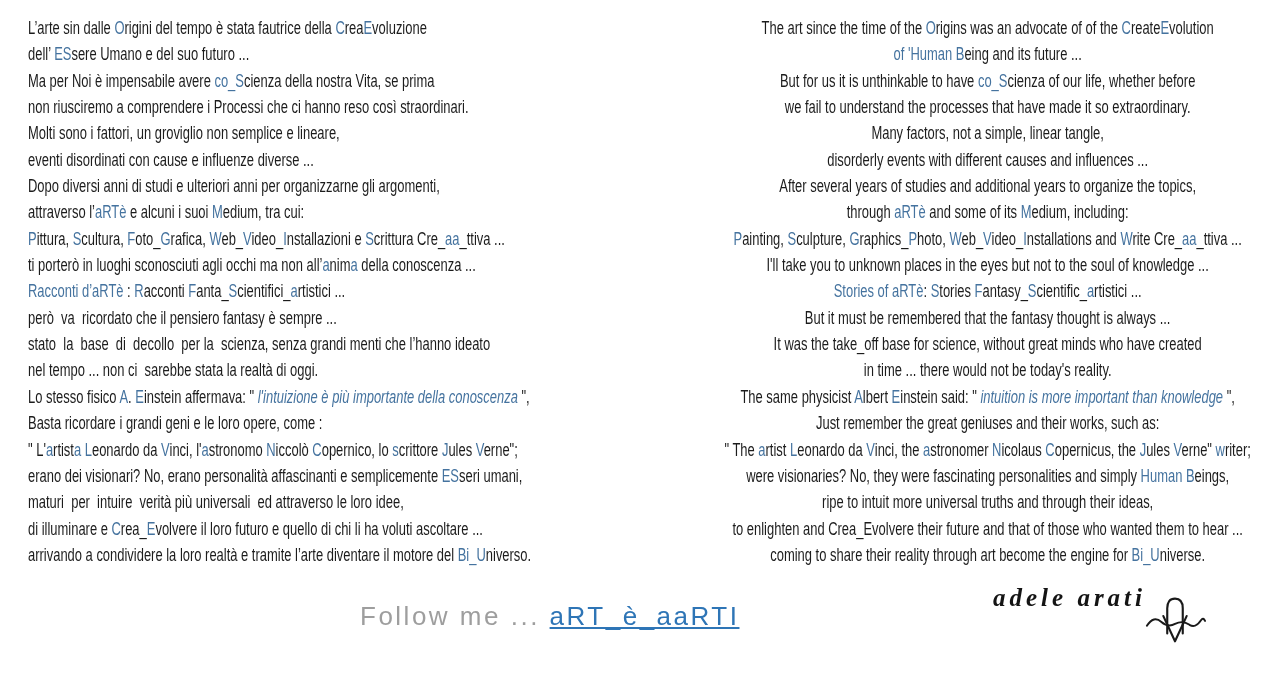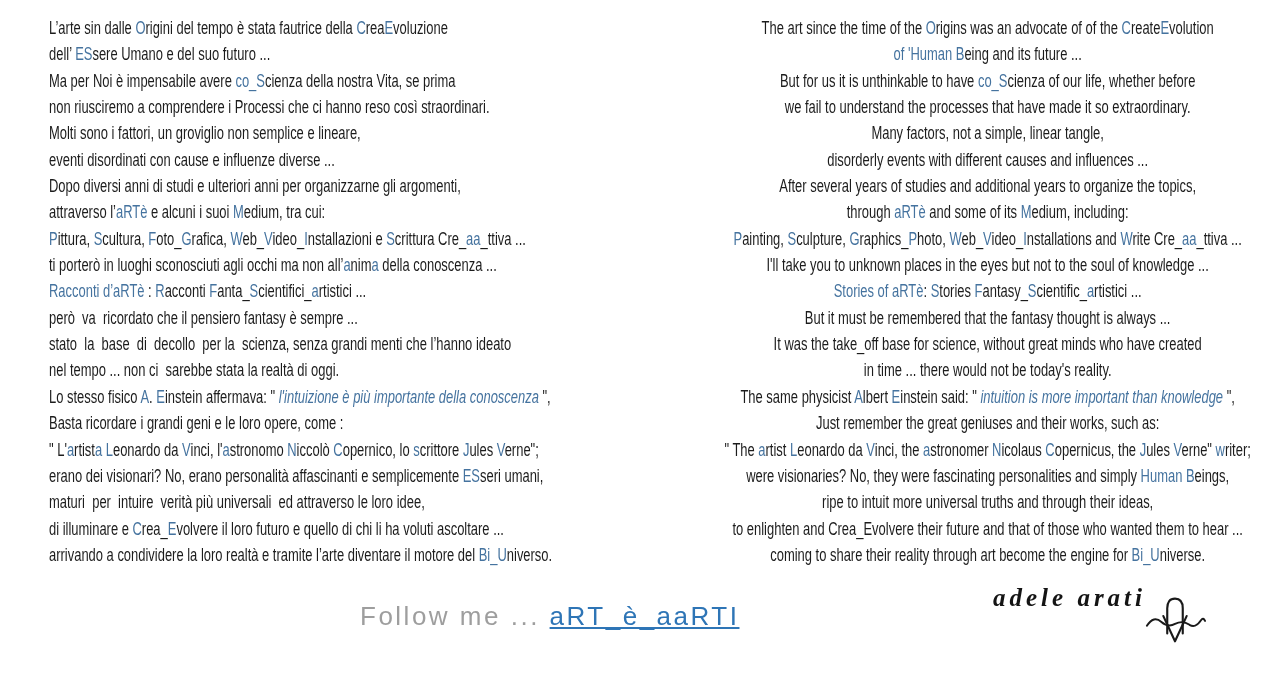--- a/index.html
+++ b/index.html
@@ -11,21 +11,21 @@
   }
   html,body{margin:0;padding:0;}
   body{
     width:1276px;height:673px;
     background:#ffffff;
     font-family:"Liberation Sans","DejaVu Sans",sans-serif;
     overflow:hidden;
   }
   .canvas{position:relative;width:1276px;height:673px;background:#ffffff;overflow:hidden;}
   .col{position:absolute;top:15px;}
-  .col.left{left:49px;width:640px;}
+  .col.left{left:28px;width:640px;}
   .col.right{left:675px;width:600px;text-align:center;}
   .col-inner{
     transform:scaleX(0.74);
     transform-origin:0 0;
     width:845px;
   }
   .line{
     white-space:pre;
     font-size:17.5px;
     line-height:26.35px;

